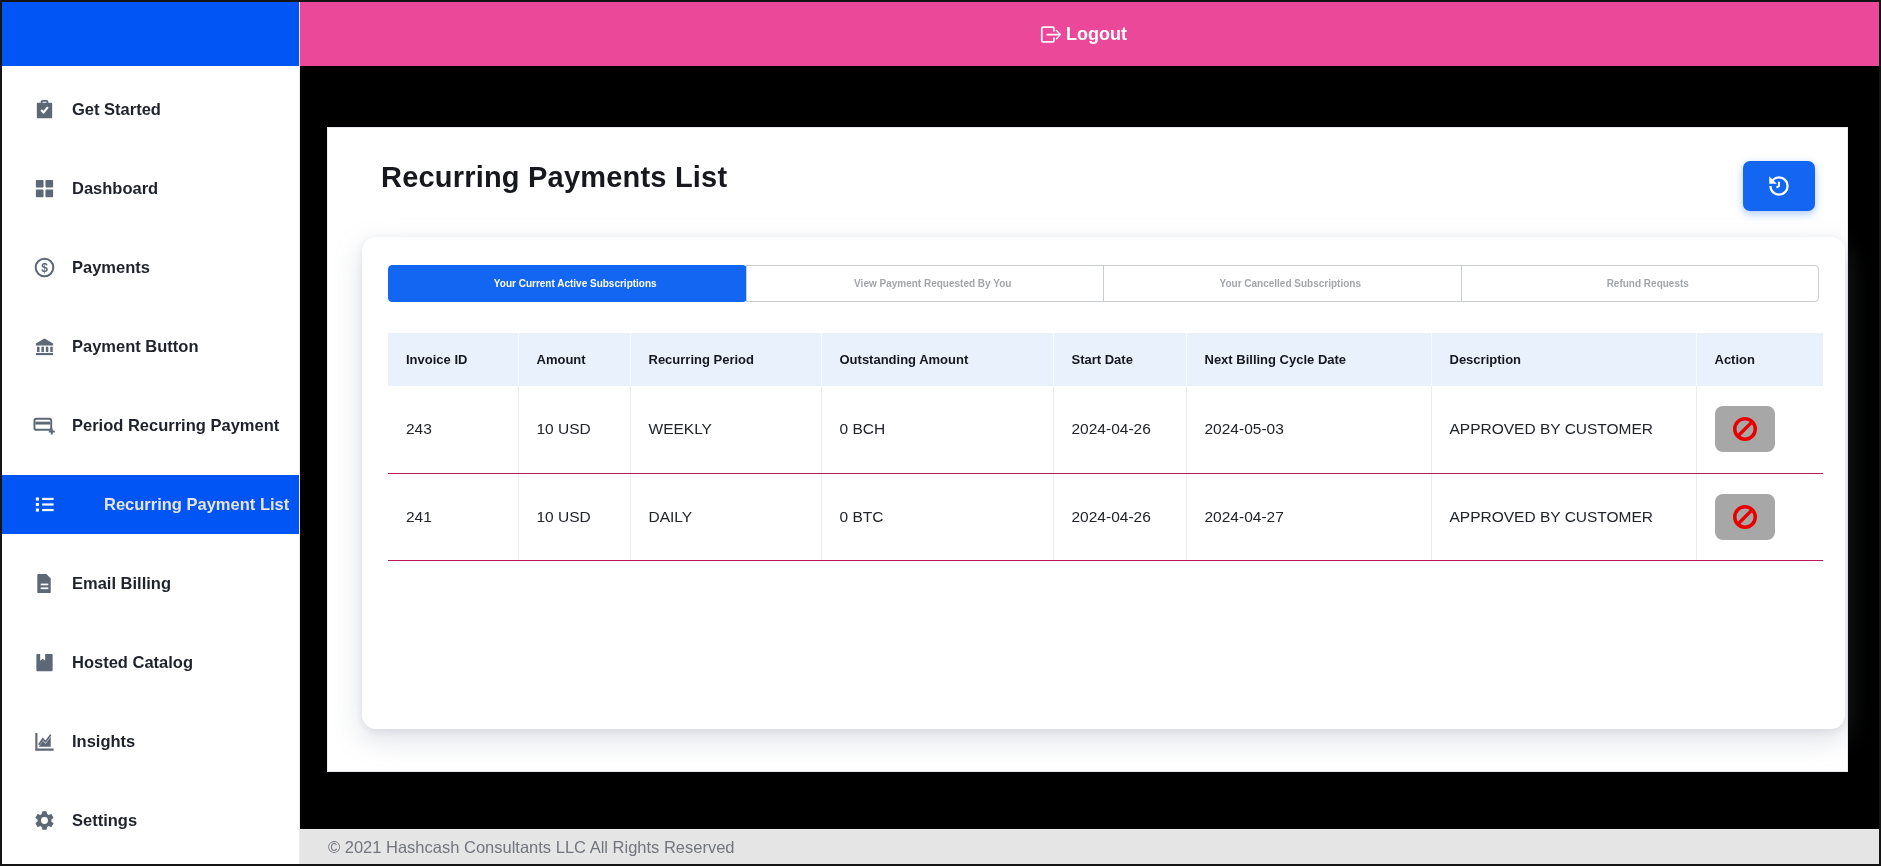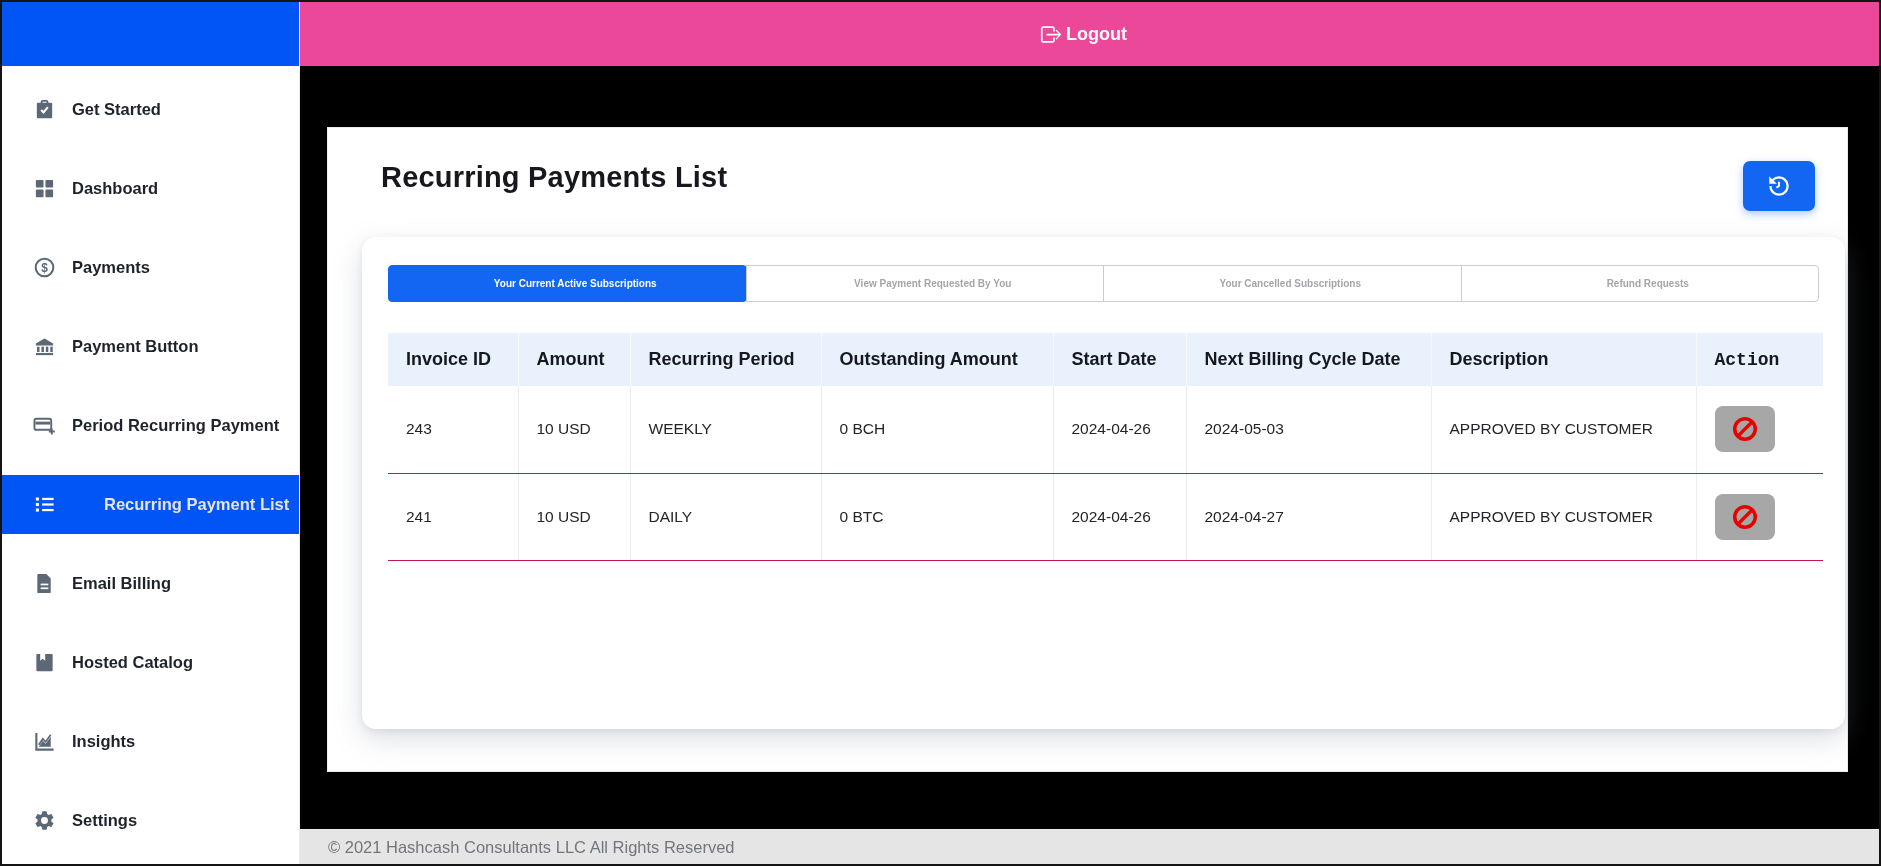--- a/index.html
+++ b/index.html
@@ -86,24 +86,24 @@
     padding-left: 16px;
   }
   .tab:first-child { margin-left: 0; border-radius: 4px 0 0 4px; }
   .tab:last-child { border-radius: 0 4px 4px 0; }
   .tab.active { background: #1266f1; border-color: #1266f1; color: #fff; border-radius: 4px; }
 
   table { width: 100%; border-collapse: collapse; table-layout: fixed; margin-top: 31px; }
   thead th {
     background: #e9f2fc; height: 53px;
     text-align: left; padding-left: 18px;
-    font-size: 18px; font-weight: 700; color: #15181e;
+    font-size: 13px; font-weight: 700; color: #15181e;
     border-right: 1px solid #f8fbfe;
   }
-  thead th:last-child { border-right: none; font-family: Liberation Mono, monospace; }
+  thead th:last-child { border-right: none; }
   tbody td {
     height: 87px; padding-left: 18px;
     font-size: 15.5px; color: #212529;
     border-bottom: 1px solid #be185d;
     border-right: 1px solid #ededf0;
     vertical-align: middle;
   }
   tbody td:last-child { border-right: none; }
   .action-btn {
     width: 60px; height: 46px;

